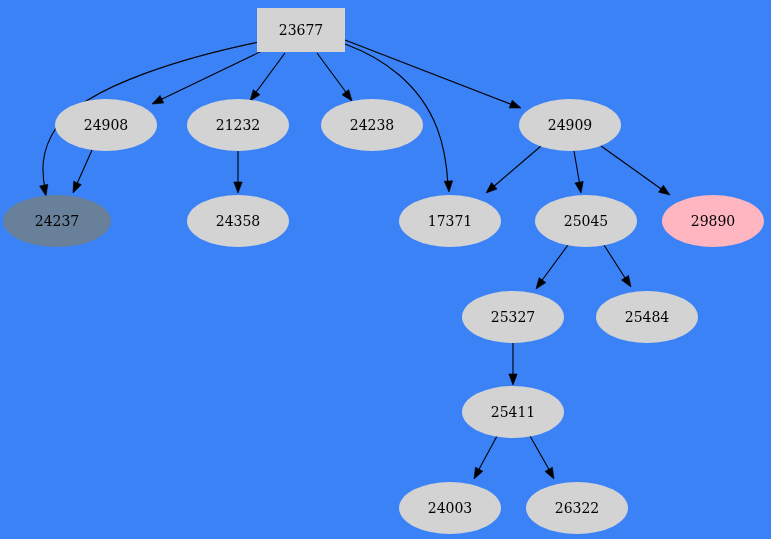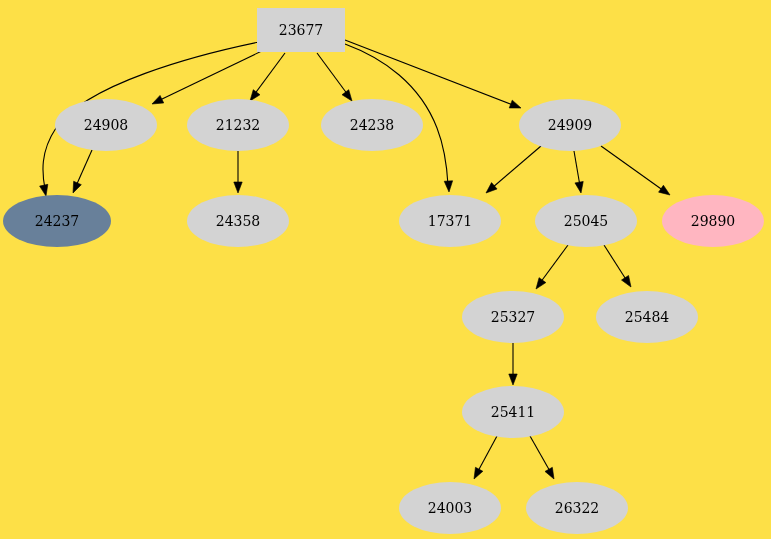--- a/index.html
+++ b/index.html
@@ -7,21 +7,21 @@
     padding: 0;
     background: #ffffff;
   }
   body {
     font-family: "DejaVu Serif", "Liberation Serif", serif;
   }
   #graph-canvas {
     position: relative;
     width: 771px;
     height: 539px;
-    background: #fde047;
+    background: #3b82f6;
     overflow: hidden;
   }
   #graph-svg {
     position: absolute;
     top: 0;
     left: 0;
     width: 771px;
     height: 539px;
   }
   .node-label {

